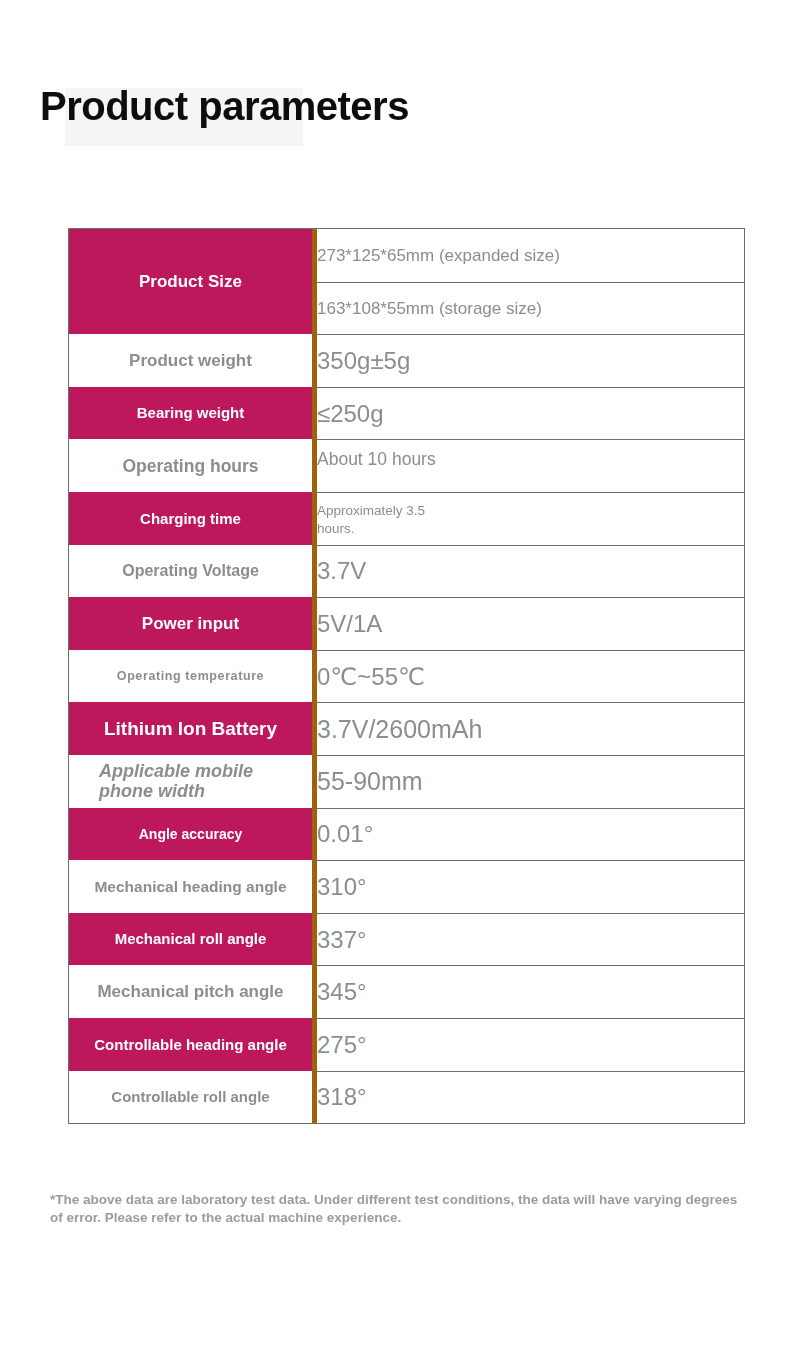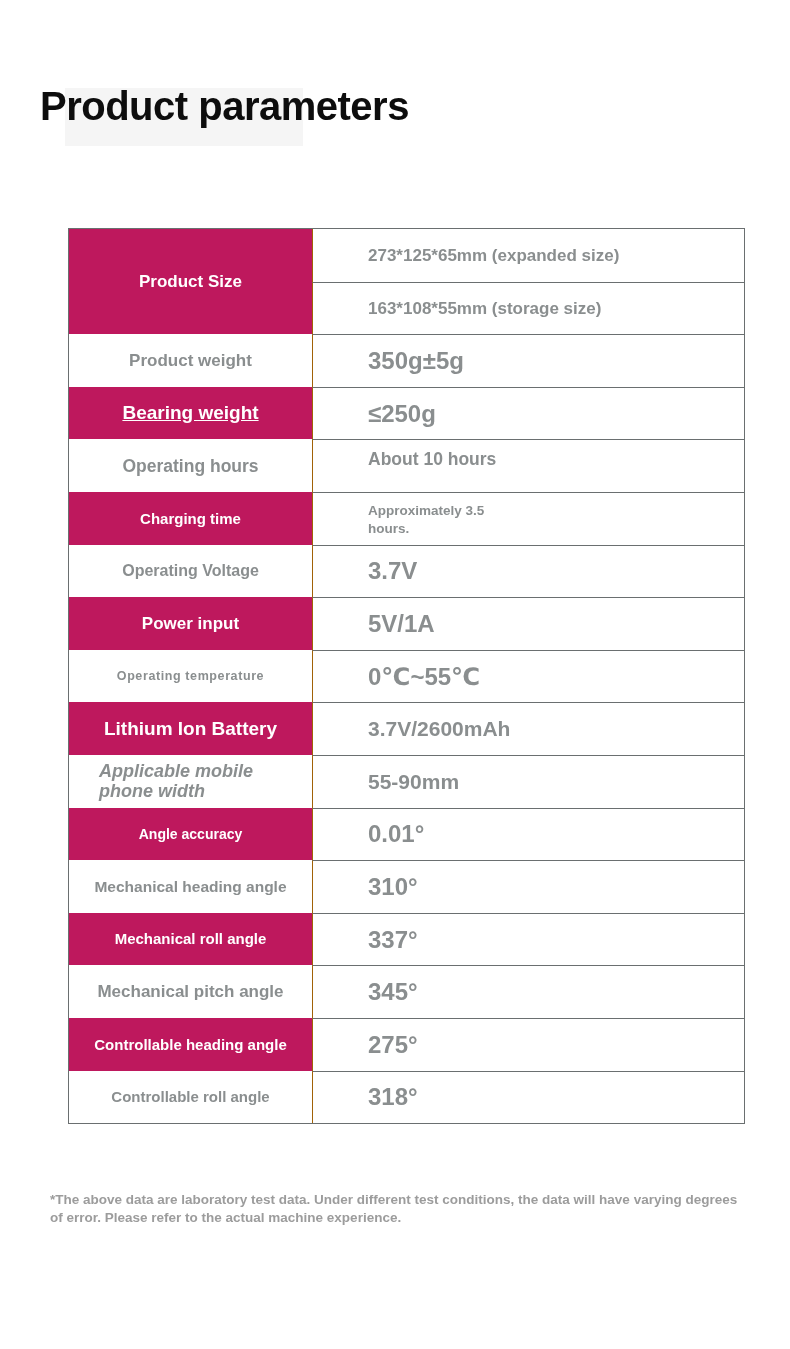--- a/index.html
+++ b/index.html
@@ -40,45 +40,44 @@
   }
   .lcell.g { background:#be185d; color:#ffffff; }
   .lcell.w { background:#ffffff; color:#8a8e8f; }
   .lcell.span2 { grid-row:span 2; }
   .lcell.la { justify-content:flex-start; text-align:left; padding-left:30px; }
   .lcell.la .wrapbox { display:inline-block; max-width:175px; }
 
   .vcell {
     grid-column:2;
     display:flex; align-items:center;
-    padding-left:55px;
-    font-weight:bold; color:#8a8e8f;
+    font-weight:normal; color:#8a8e8f;
     background:#ffffff;
-    border-left:1px solid #a16207;
+    border-left:5px solid #a16207;
     border-top:1px solid #6a6f70;
     line-height:1.25;
   }
   .vcell.first { border-top:none; }
   .vcell.top { align-items:flex-start; padding-top:9px; }
   .vcell .narrow { display:inline-block; max-width:140px; line-height:1.3; }
 
   
   .f12 { font-size:12.5px; letter-spacing:.6px; }
   .f135 { font-size:13.5px; }
   .f14 { font-size:14px; }
-  .f145 { font-size:19px;text-decoration:underline; }
+  .f145 { font-size:15px; }
   .f15 { font-size:15px; }
   .f155 { font-size:15.5px; }
   .f16 { font-size:16px; }
   .f17 { font-size:17px; }
   .f175 { font-size:17.5px; }
   .f18 { font-size:18px;font-style:italic; }
   .f19 { font-size:19px; }
   .f20 { font-size:24px; }
-  .f21 { font-size:21px; }
+  .f21 { font-size:25px; }
 
   
   .footnote {
     position:absolute; left:50px; top:1191px; width:694px;
     font-size:13.5px; font-weight:bold; color:#9c9c9c;
     line-height:1.33;
   }
 </style>
 </head>
 <body>

